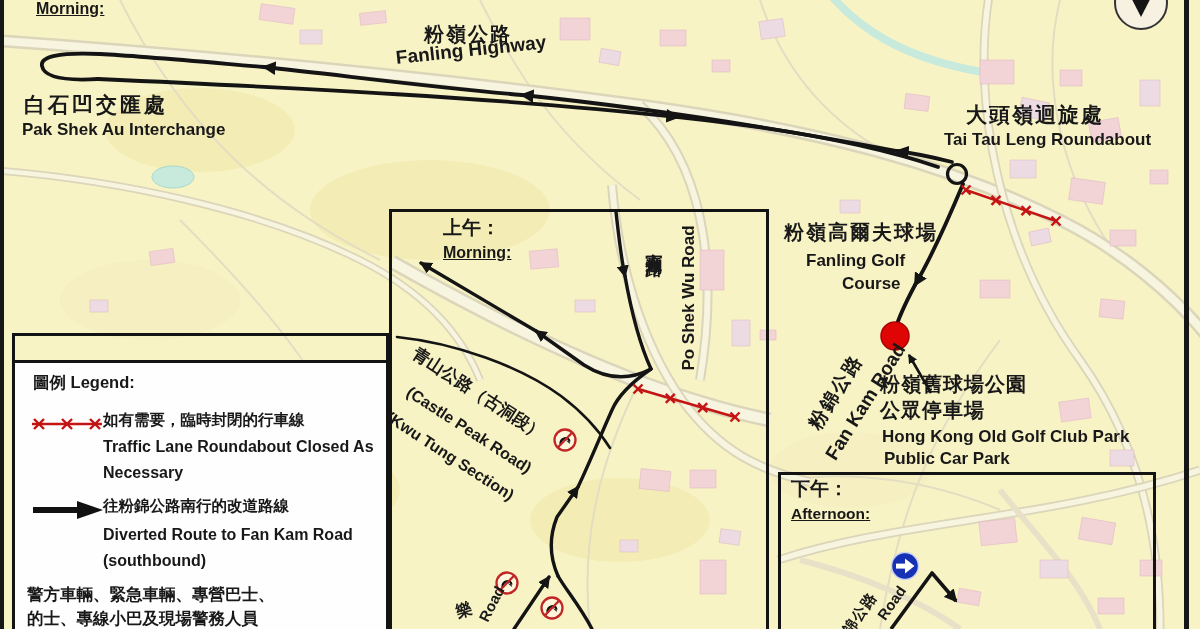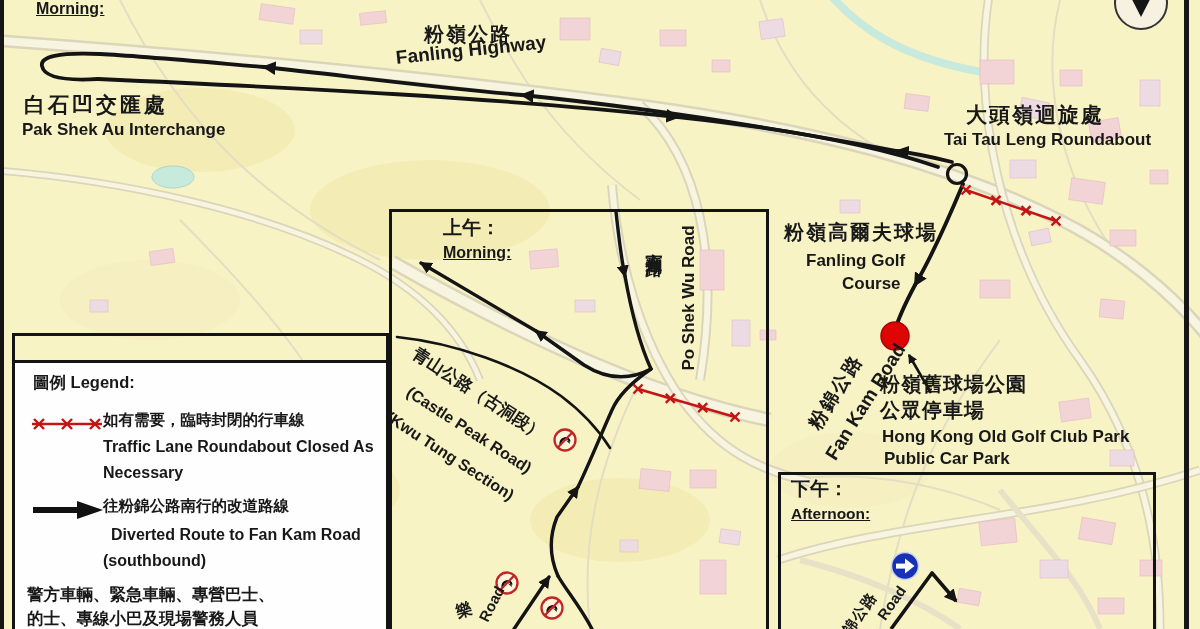--- a/index.html
+++ b/index.html
@@ -259,21 +259,21 @@
     </svg>
     <div class="lbl" style="left:88px;top:76px;font-size:15.5px;">如有需要，臨時封閉的行車線</div>
     <div class="lbl" style="left:88px;top:102px;font-size:16px;">Traffic Lane Roundabout Closed As</div>
     <div class="lbl" style="left:88px;top:128px;font-size:16px;">Necessary</div>
 
     <svg class="lgsym" style="left:16px;top:164px;" width="76" height="20">
       <rect x="2" y="7" width="44" height="6" fill="#111"></rect>
       <polygon points="46,1 46,19 72,10" fill="#111"></polygon>
     </svg>
     <div class="lbl" style="left:88px;top:162px;font-size:15.5px;">往粉錦公路南行的改道路線</div>
-    <div class="lbl" style="left:96px;top:190px;font-size:16px;">Diverted Route to Fan Kam Road</div>
+    <div class="lbl" style="left:88px;top:190px;font-size:16px;">Diverted Route to Fan Kam Road</div>
     <div class="lbl" style="left:88px;top:216px;font-size:16px;">(southbound)</div>
 
     <div class="lbl" style="left:12px;top:250px;font-size:16.5px;">警方車輛、緊急車輛、專營巴士、</div>
     <div class="lbl" style="left:12px;top:274px;font-size:16.5px;">的士、專線小巴及現場警務人員</div>
   </div>
 
   <div class="edge" style="left:0;width:4px;"></div>
   <div class="edge" style="left:1184px;width:5px;"></div>
 
 </div>

